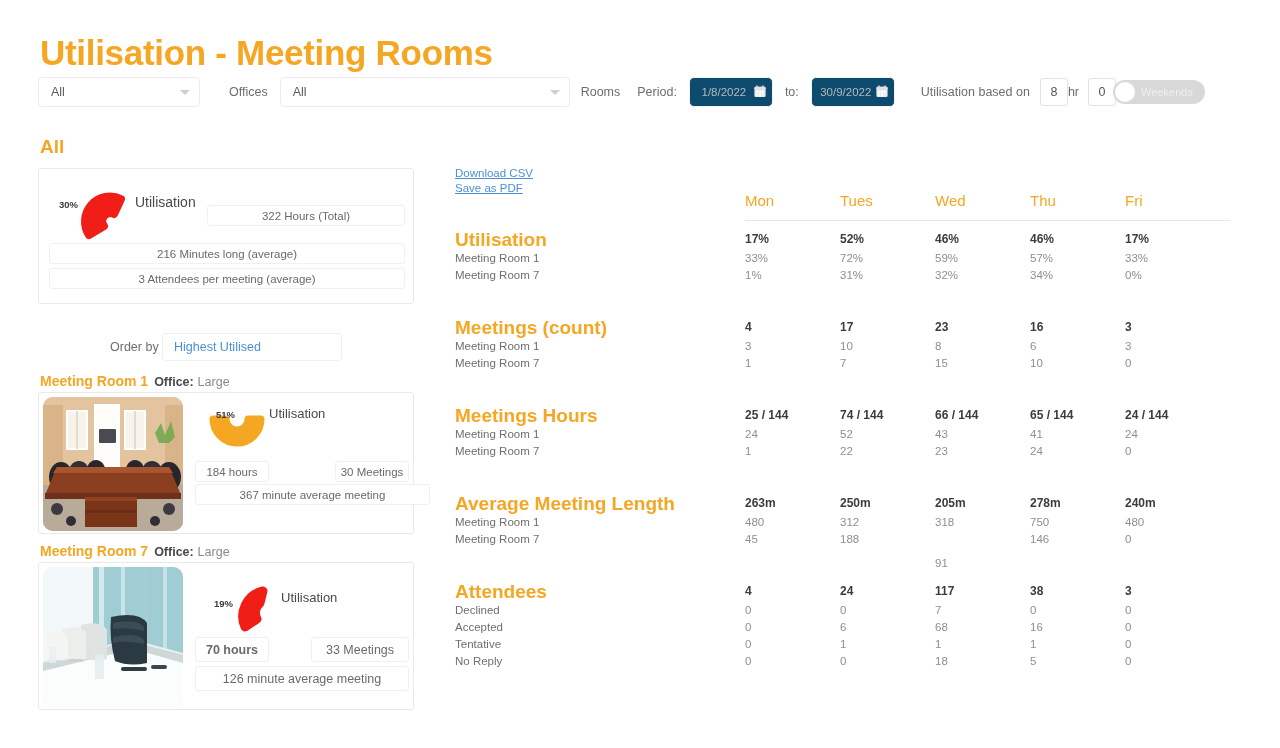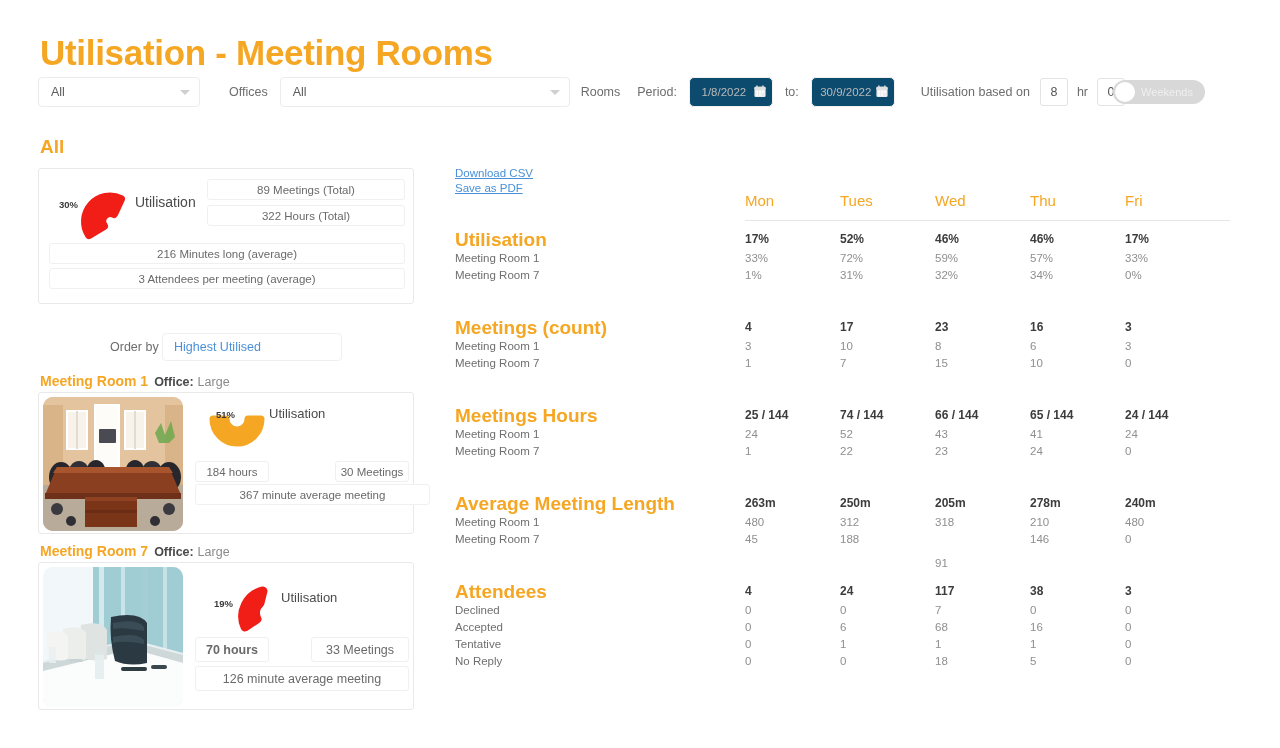--- a/index.html
+++ b/index.html
@@ -198,21 +198,21 @@
         <rect x="9.6" y="0.3" width="1.6" height="3" rx="0.7" fill="#e0e0e0"></rect>
         <rect x="2.5" y="7" width="2.2" height="2" fill="#ffffff"></rect>
         <rect x="6" y="7" width="2.2" height="2" fill="#ffffff"></rect>
         <rect x="9.4" y="7" width="2.2" height="2" fill="#ffffff"></rect>
         <rect x="2.5" y="10.2" width="2.2" height="2" fill="#ffffff"></rect>
         <rect x="6" y="10.2" width="2.2" height="2" fill="#ffffff"></rect>
       </svg>
     </div>
     <div class="tb-label" style="margin-left:26px;">Utilisation based on</div>
     <div class="num-box" style="margin-left:10px;">8</div>
-    <div class="tb-label" style="margin-left:9px;">hr</div>
+    <div class="tb-label" style="">hr</div>
     <div class="num-box" style="margin-left:9px;">0</div>
     <div class="tb-label" style="margin-left:9px;">min day</div>
   </div>
 
   <div class="toggle">
     <div class="knob"></div>
     <div class="tg-label">Weekends</div>
   </div>
 
   <div class="all-heading">All</div>
@@ -220,21 +220,20 @@
   <div class="card summary-card">
 
     <div class="gauge-wrap" style="left:20px; top:14px; width:110px; height:62px;">
       <svg width="110" height="62" viewBox="0 0 110 62">
         <path d="M 62 16 A 25 25 0 0 0 30 52 L 45 43 A 8 8 0 0 1 55 31 Z" fill="#F01E16" stroke="#F01E16" stroke-width="8" stroke-linejoin="round"></path>
       </svg>
       <div class="gauge-pct" style="left:0px; top:16px;">30%</div>
     </div>
     <div class="gauge-label" style="left:96px; top:25px; font-size:14px;">Utilisation</div>
 
-    <div class="stat-box" style="left:168px; top:10px; width:198px;">89 Meetings (Total)</div>
     <div class="stat-box" style="left:168px; top:36px; width:198px;">322 Hours (Total)</div>
     <div class="stat-box" style="left:10px; top:74px; width:356px;">216 Minutes long (average)</div>
     <div class="stat-box" style="left:10px; top:99px; width:356px;">3 Attendees per meeting (average)</div>
   </div>
 
   <div class="orderby-label">Order by</div>
   <div class="orderby-box">
     <span>Highest Utilised</span>
     <span class="caret"></span>
   </div>
@@ -394,21 +393,21 @@
         <div class="sec-title" style="top: 301px;">Average Meeting Length</div>
         <div class="sec-total" style="left: 290px; top: 304px;">263m</div>
         <div class="sec-total" style="left: 385px; top: 304px;">250m</div>
         <div class="sec-total" style="left: 480px; top: 304px;">205m</div>
         <div class="sec-total" style="left: 575px; top: 304px;">278m</div>
         <div class="sec-total" style="left: 670px; top: 304px;">240m</div>
         <div class="row-label" style="top: 324px;">Meeting Room 1</div>
         <div class="row-val" style="left: 290px; top: 324px;">480</div>
         <div class="row-val" style="left: 385px; top: 324px;">312</div>
         <div class="row-val" style="left: 480px; top: 324px;">318</div>
-        <div class="row-val" style="left: 575px; top: 324px;">210</div>
+        <div class="row-val" style="left: 575px; top: 324px;">750</div>
         <div class="row-val" style="left: 670px; top: 324px;">480</div>
         <div class="row-label" style="top: 341px;">Meeting Room 7</div>
         <div class="row-val" style="left: 290px; top: 341px;">45</div>
         <div class="row-val" style="left: 385px; top: 341px;">188</div>
         <div class="row-val" style="left: 480px; top: 341px; margin-top: 24px;">91</div>
         <div class="row-val" style="left: 575px; top: 341px;">146</div>
         <div class="row-val" style="left: 670px; top: 341px;">0</div>
         <div class="sec-title" style="top: 389px;">Attendees</div>
         <div class="sec-total" style="left: 290px; top: 392px;">4</div>
         <div class="sec-total" style="left: 385px; top: 392px;">24</div>

